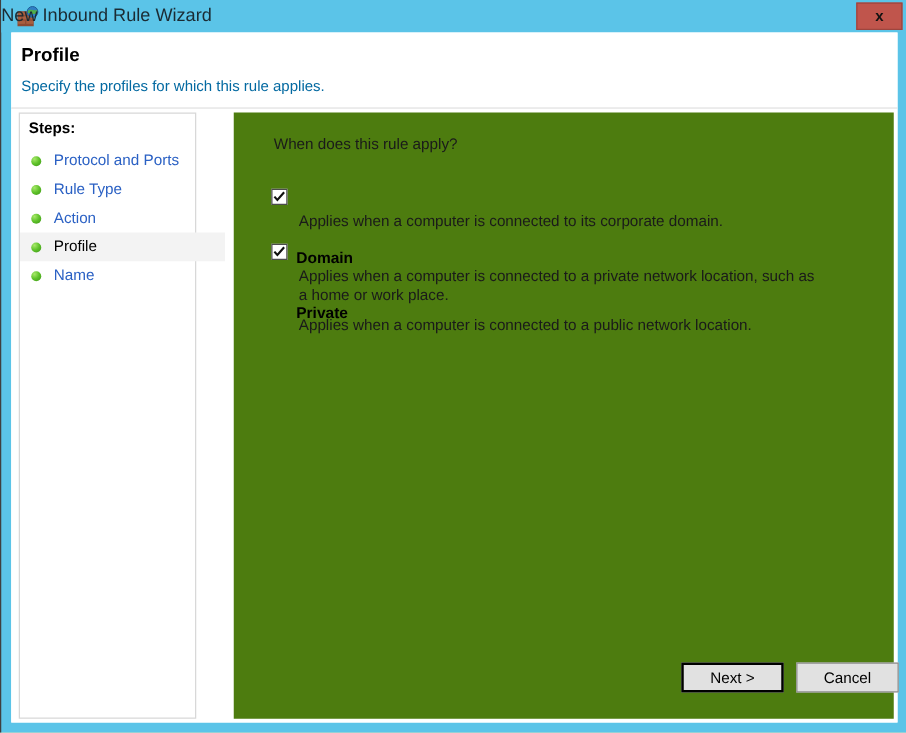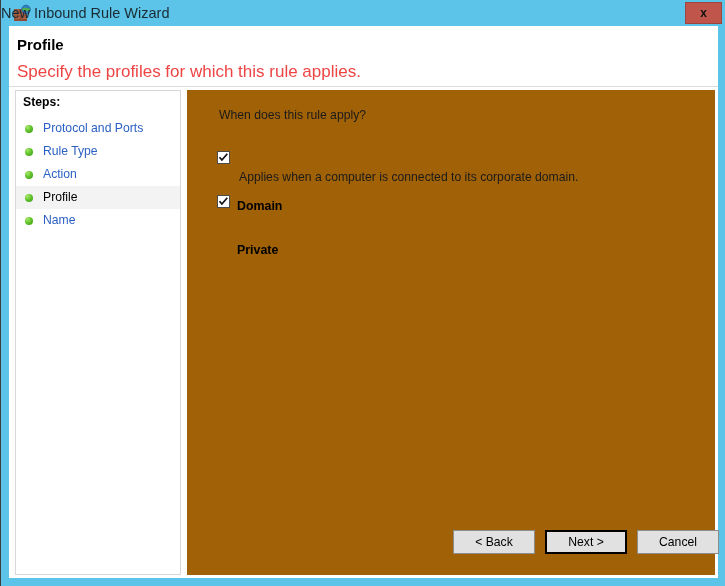--- a/index.html
+++ b/index.html
@@ -99,40 +99,40 @@
     left: 8px;
     top: 10px;
     font-size: 15px;
     font-weight: bold;
     color: #000000;
   }
   #header-subtitle {
     position: absolute;
     left: 8px;
     top: 36px;
-    font-size: 17px;
-    color: #ef4444;
+    font-size: 12px;
+    color: #0369a1;
   }
 
   
   #body-area {
     position: absolute;
     left: 0;
     top: 61px;
     width: 709px;
     height: 491px;
     background: #ffffff;
   }
 
   
   #sidebar {
     position: absolute;
     left: 6px;
     top: 3px;
-    width: 166px;
+    width: 142px;
     height: 485px;
     background: #ffffff;
     border: 1px solid #d8d8d8;
     box-sizing: border-box;
   }
   #steps-header {
     position: absolute;
     left: 7px;
     top: 4px;
     font-size: 12.2px;
@@ -174,21 +174,21 @@
     color: #000000;
   }
 
   
   #content {
     position: absolute;
     left: 178px;
     top: 3px;
     width: 528px;
     height: 485px;
-    background: #a16207;
+    background: #4d7c0f;
   }
   #question {
     position: absolute;
     left: 32px;
     top: 18px;
     font-size: 12.2px;
     color: #1a1a1a;
   }
 
   #profiles {
@@ -359,29 +359,30 @@
 
           <div class="profile-row">
             <div class="profile-head">
               <span class="checkbox">
                 <svg width="11" height="11" viewBox="0 0 11 11">
                   <path d="M1.5 5.3 L3.9 8 L9.3 1.8" stroke="#111111" stroke-width="1.7" fill="none"></path>
                 </svg>
               </span>
               <span class="profile-name">Private</span>
             </div>
+            <div class="profile-desc">Applies when a computer is connected to a private network location, such as a home or work place.</div>
           </div>
 
           <div class="profile-row">
+            <div class="profile-desc">Applies when a computer is connected to a public network location.</div>
           </div>
 
         </div>
       </div>
 
       <div id="footer">
-        <div class="btn" id="btn-back">&lt; Back</div>
         <div class="btn default" id="btn-next">Next &gt;</div>
         <div class="btn" id="btn-cancel">Cancel</div>
       </div>
 
     </div>
   </div>
 </div>
 
 </body></html>

